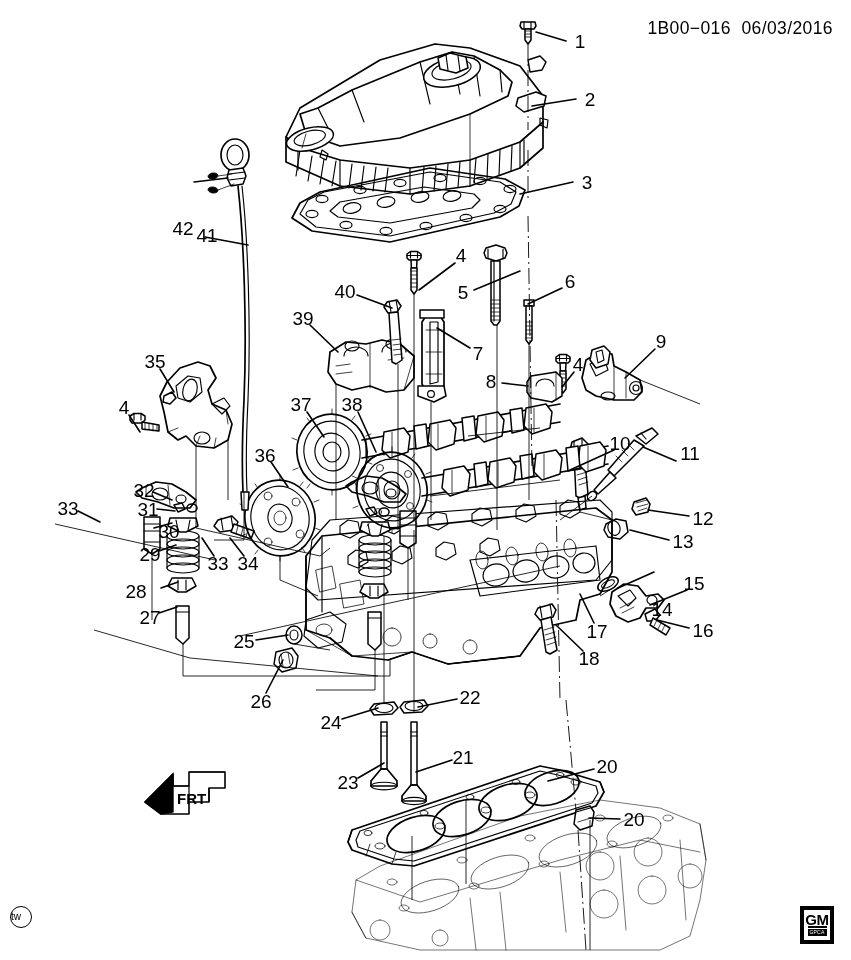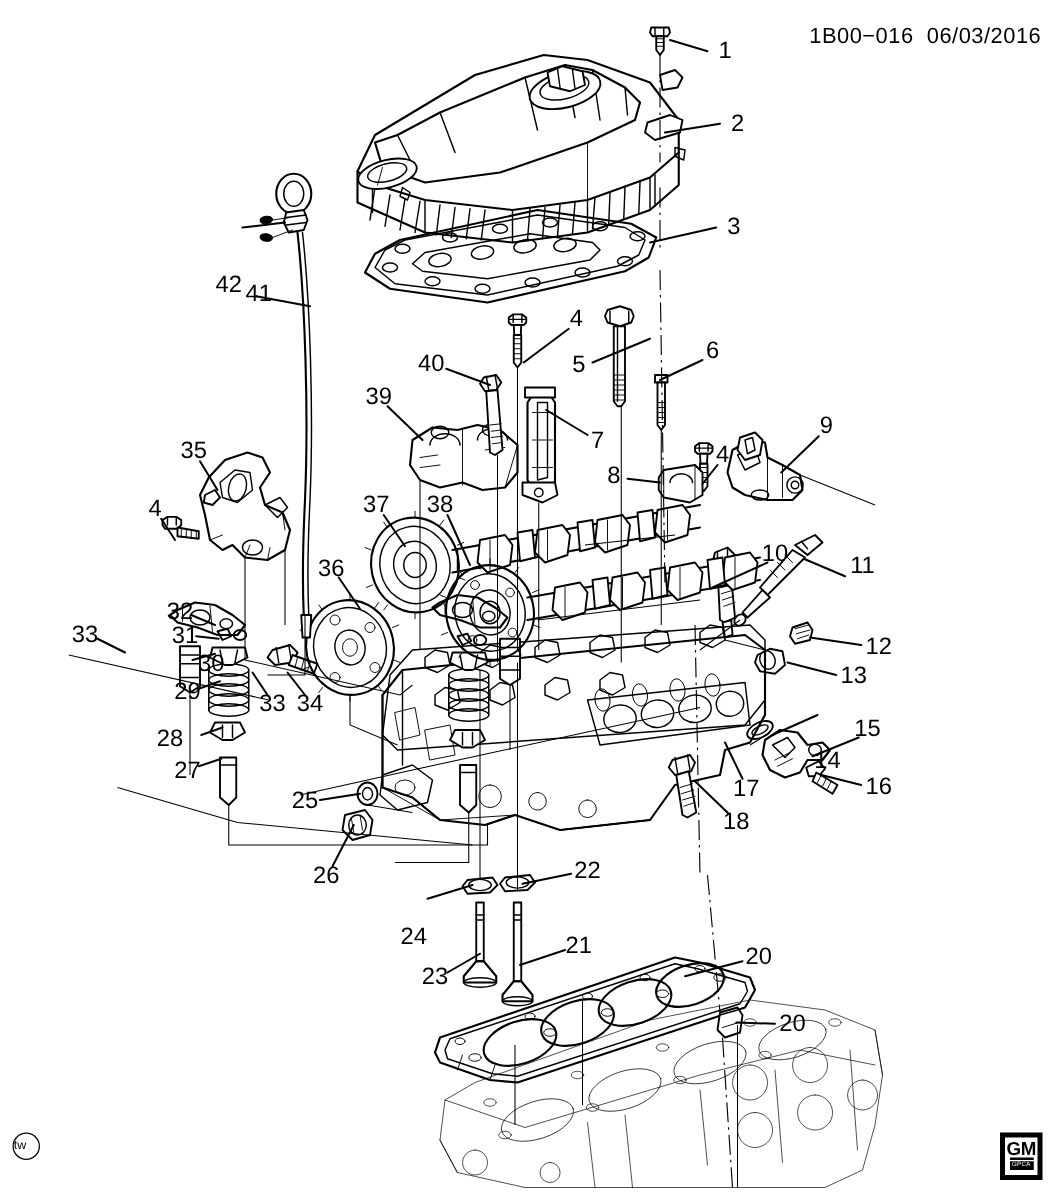--- a/index.html
+++ b/index.html
@@ -654,20 +654,28 @@
         <path class="lead" d="M358,412 L376,452"></path>
         <path class="lead" d="M310,325 L338,352"></path>
         <path class="lead" d="M357,295 L392,308"></path>
         <path class="lead" d="M205,237 L248,245"></path>
         <path class="lead" d="M194,182 L228,178"></path>
         <path class="lead" d="M129,415 L140,432"></path>
       </g>
 
   </svg>
 
+  <div style="position:absolute;left:137px;top:762px;width:96px;height:60px;">
+    <svg viewBox="0 0 96 60" width="96" height="60">
+      <path d="M8,40 L36,12 L36,24 L52,24 L52,10 L88,10 L88,26 L72,26 L72,40 L52,40 L52,52 L24,52 Z" fill="#fff" stroke="#000" stroke-width="1.6" stroke-linejoin="round"></path>
+      <path d="M8,40 L36,12 L36,50 L24,52 Z" fill="#000" stroke="#000" stroke-width="1.4"></path>
+      <text x="40" y="42" font-family="Liberation Sans, sans-serif" font-size="15" font-weight="bold" fill="#000">FRT</text>
+      <path d="M52,24 L52,40 M72,26 L72,40 M36,24 L52,24 M52,10 L88,10" fill="none" stroke="#000" stroke-width="1.2"></path>
+    </svg>
+  </div>
 
   <div id="callout-layer">
       <div class="callout" style="left: 580px; top: 41px;">1</div>
       <div class="callout" style="left: 590px; top: 99px;">2</div>
       <div class="callout" style="left: 587px; top: 182px;">3</div>
       <div class="callout" style="left: 461px; top: 255px;">4</div>
       <div class="callout" style="left: 463px; top: 292px;">5</div>
       <div class="callout" style="left: 570px; top: 281px;">6</div>
       <div class="callout" style="left: 478px; top: 353px;">7</div>
       <div class="callout" style="left: 491px; top: 381px;">8</div>
@@ -680,21 +688,21 @@
       <div class="callout" style="left: 662px; top: 566px; margin-top: 43px;">14</div>
       <div class="callout" style="left: 694px; top: 583px;">15</div>
       <div class="callout" style="left: 703px; top: 630px;">16</div>
       <div class="callout" style="left: 597px; top: 631px;">17</div>
       <div class="callout" style="left: 589px; top: 658px;">18</div>
       <div class="callout" style="left: 607px; top: 766px;">20</div>
       <div class="callout" style="left: 634px; top: 819px;">20</div>
       <div class="callout" style="left: 463px; top: 757px;">21</div>
       <div class="callout" style="left: 470px; top: 697px;">22</div>
       <div class="callout" style="left: 348px; top: 782px;">23</div>
-      <div class="callout" style="left: 331px; top: 722px; margin-top: 28px;">24</div>
+      <div class="callout" style="left: 331px; top: 722px;">24</div>
       <div class="callout" style="left: 244px; top: 641px;">25</div>
       <div class="callout" style="left: 261px; top: 701px;">26</div>
       <div class="callout" style="left: 150px; top: 617px;">27</div>
       <div class="callout" style="left: 136px; top: 591px;">28</div>
       <div class="callout" style="left: 150px; top: 554px;">29</div>
       <div class="callout" style="left: 145px; top: 531px; margin-left: 24px;">30</div>
       <div class="callout" style="left: 148px; top: 509px;">31</div>
       <div class="callout" style="left: 144px; top: 490px;">32</div>
       <div class="callout" style="left: 68px; top: 508px;">33</div>
       <div class="callout" style="left: 218px; top: 563px;">33</div>

